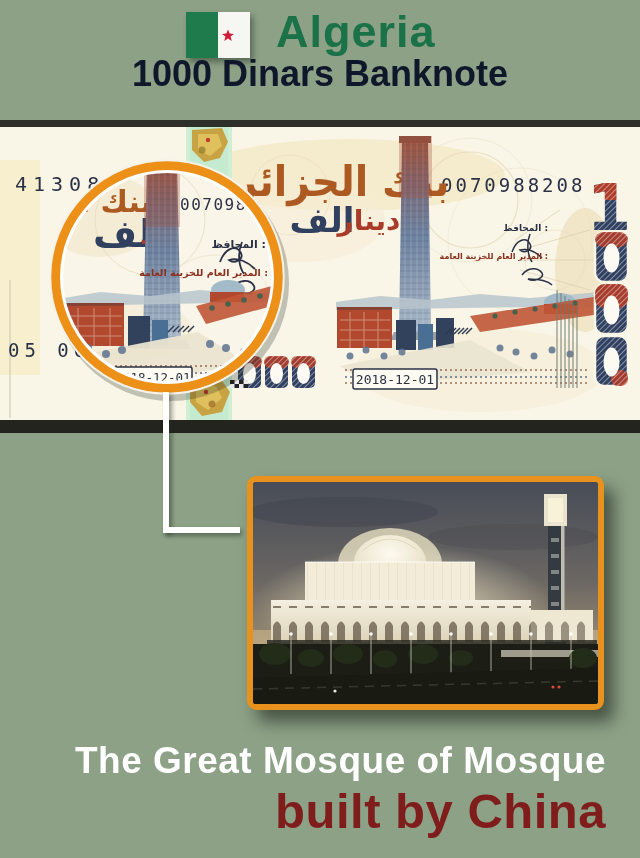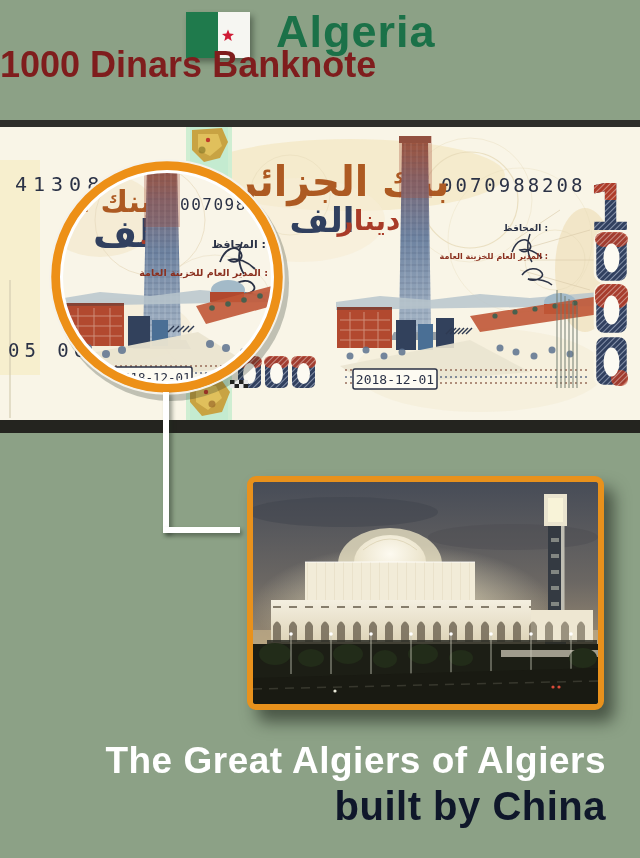--- a/index.html
+++ b/index.html
@@ -16,22 +16,22 @@
     box-shadow:3px 4px 6px rgba(25,35,25,.45);
   }
   .flag .half-green { position:absolute; left:0; top:0; width:32px; height:46px; background:#1f7a4c; }
   .flag .half-white { position:absolute; left:32px; top:0; width:32px; height:46px; background:#f6f6f2; }
   .flag svg { position:absolute; left:0; top:0; }
   .country-title {
     position:absolute; left:276px; top:6px;
     font-size:45px; font-weight:bold; color:#1B7148; letter-spacing:1px;
   }
   .subtitle {
-    position:absolute; left:0; top:44px; width:100%;
-    font-size:36px; font-weight:bold; color:#7f1d1d;
+    position:absolute; left:0; top:53px; width:100%;
+    text-align:center; font-size:36px; font-weight:bold; color:#0f172a;
   }
   
   .note-wrap { position:absolute; left:0; top:120px; width:640px; height:313px; }
   
   .conn-v {
     position:absolute; left:163px; top:392px; width:6px; height:141px;
     background:#ffffff; box-shadow:3px 2px 4px rgba(30,42,30,.45);
   }
   .conn-h {
     position:absolute; left:163px; top:527px; width:77px; height:6px;
@@ -42,21 +42,21 @@
     position:absolute; left:247px; top:476px; width:357px; height:234px;
     border:6px solid #E8911C; border-radius:9px; overflow:hidden;
     box-shadow:10px 12px 16px rgba(18,24,16,.55);
     background:#474c57;
   }
   
   .caption {
     position:absolute; right:34px; top:740px; text-align:right; line-height:1.12;
   }
   .caption .line1 { font-size:37px; font-weight:600; color:#ffffff; letter-spacing:.5px; }
-  .caption .line2 { font-size:40px; font-weight:bold; color:#0f172a; margin-top:3px; letter-spacing:.5px; }
+  .caption .line2 { font-size:49px; font-weight:bold; color:#7f1d1d; margin-top:3px; letter-spacing:.5px; }
   text { user-select:none; }
 </style>
 </head>
 <body>
 
 <div class="stage">
 
   <div class="flag">
     <div class="half-green"></div>
     <div class="half-white"></div>
@@ -468,17 +468,17 @@
         <polygon points="0,196 345,186 345,222 0,222" fill="#191a12"></polygon>
         <line x1="0" y1="207" x2="345" y2="199" stroke="#555548" stroke-width="1.5" stroke-dasharray="9,7" opacity=".5"></line>
         <circle cx="300" cy="205" r="1.6" fill="#d94a3a"></circle>
           <circle cx="306" cy="205" r="1.6" fill="#d94a3a"></circle>
         <circle cx="82" cy="209" r="1.6" fill="#e8e8d8"></circle>
       </g>
     </svg>
   </div>
 
   <div class="caption">
-    <div class="line1">The Great Algiers of Algiers</div>
+    <div class="line1">The Great Mosque of Mosque</div>
     <div class="line2">built by China</div>
   </div>
 
 </div>
 
 </body></html>

